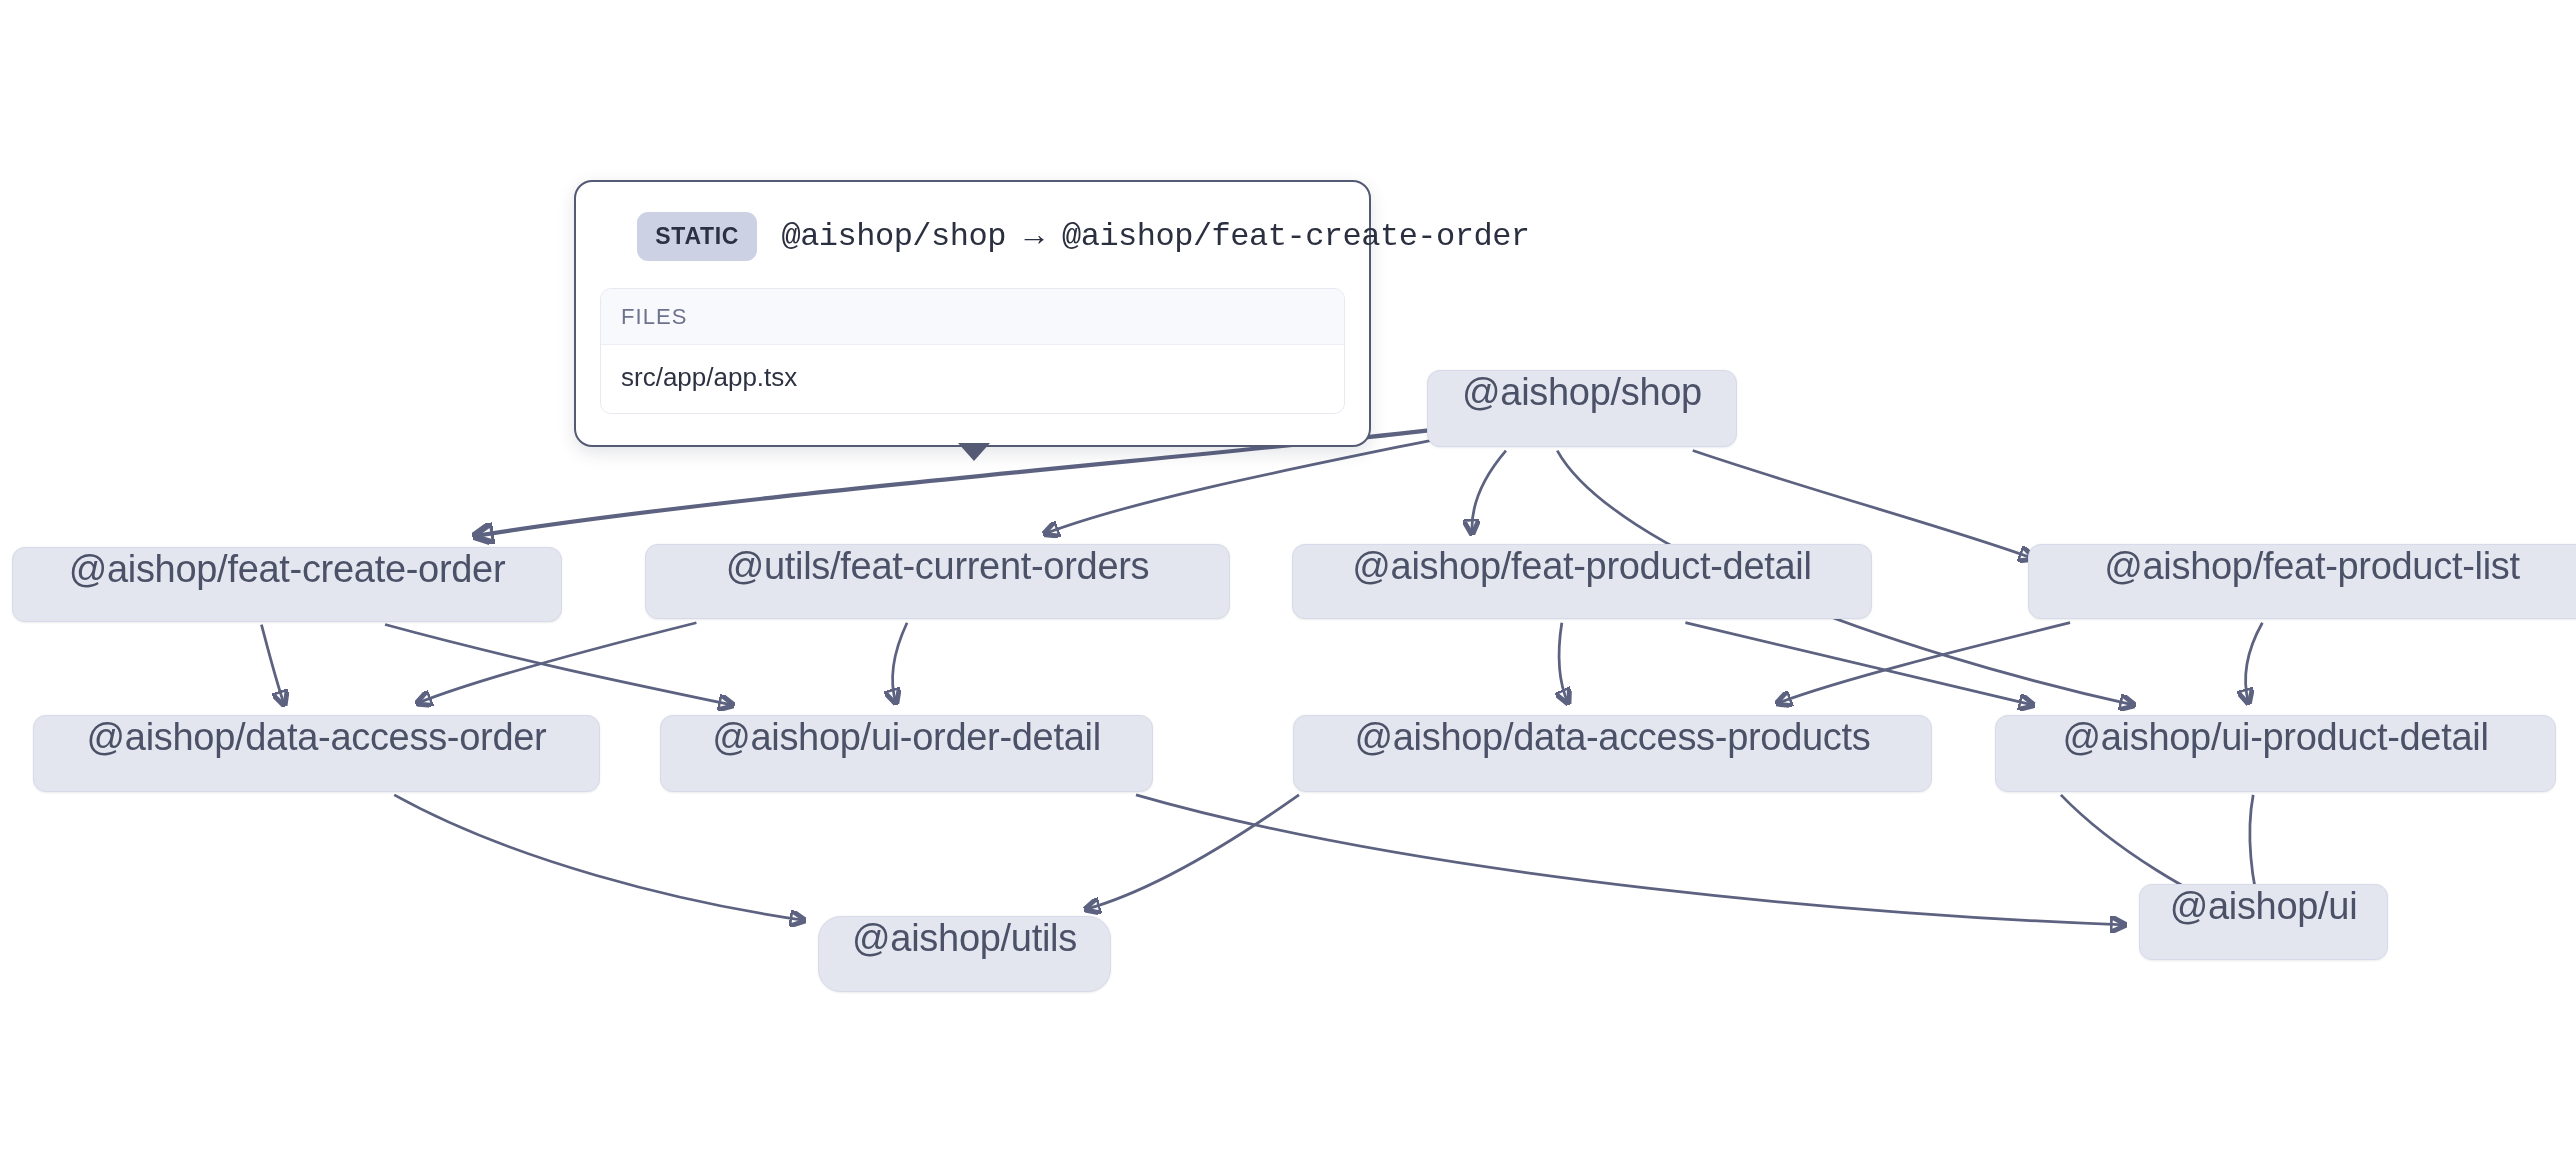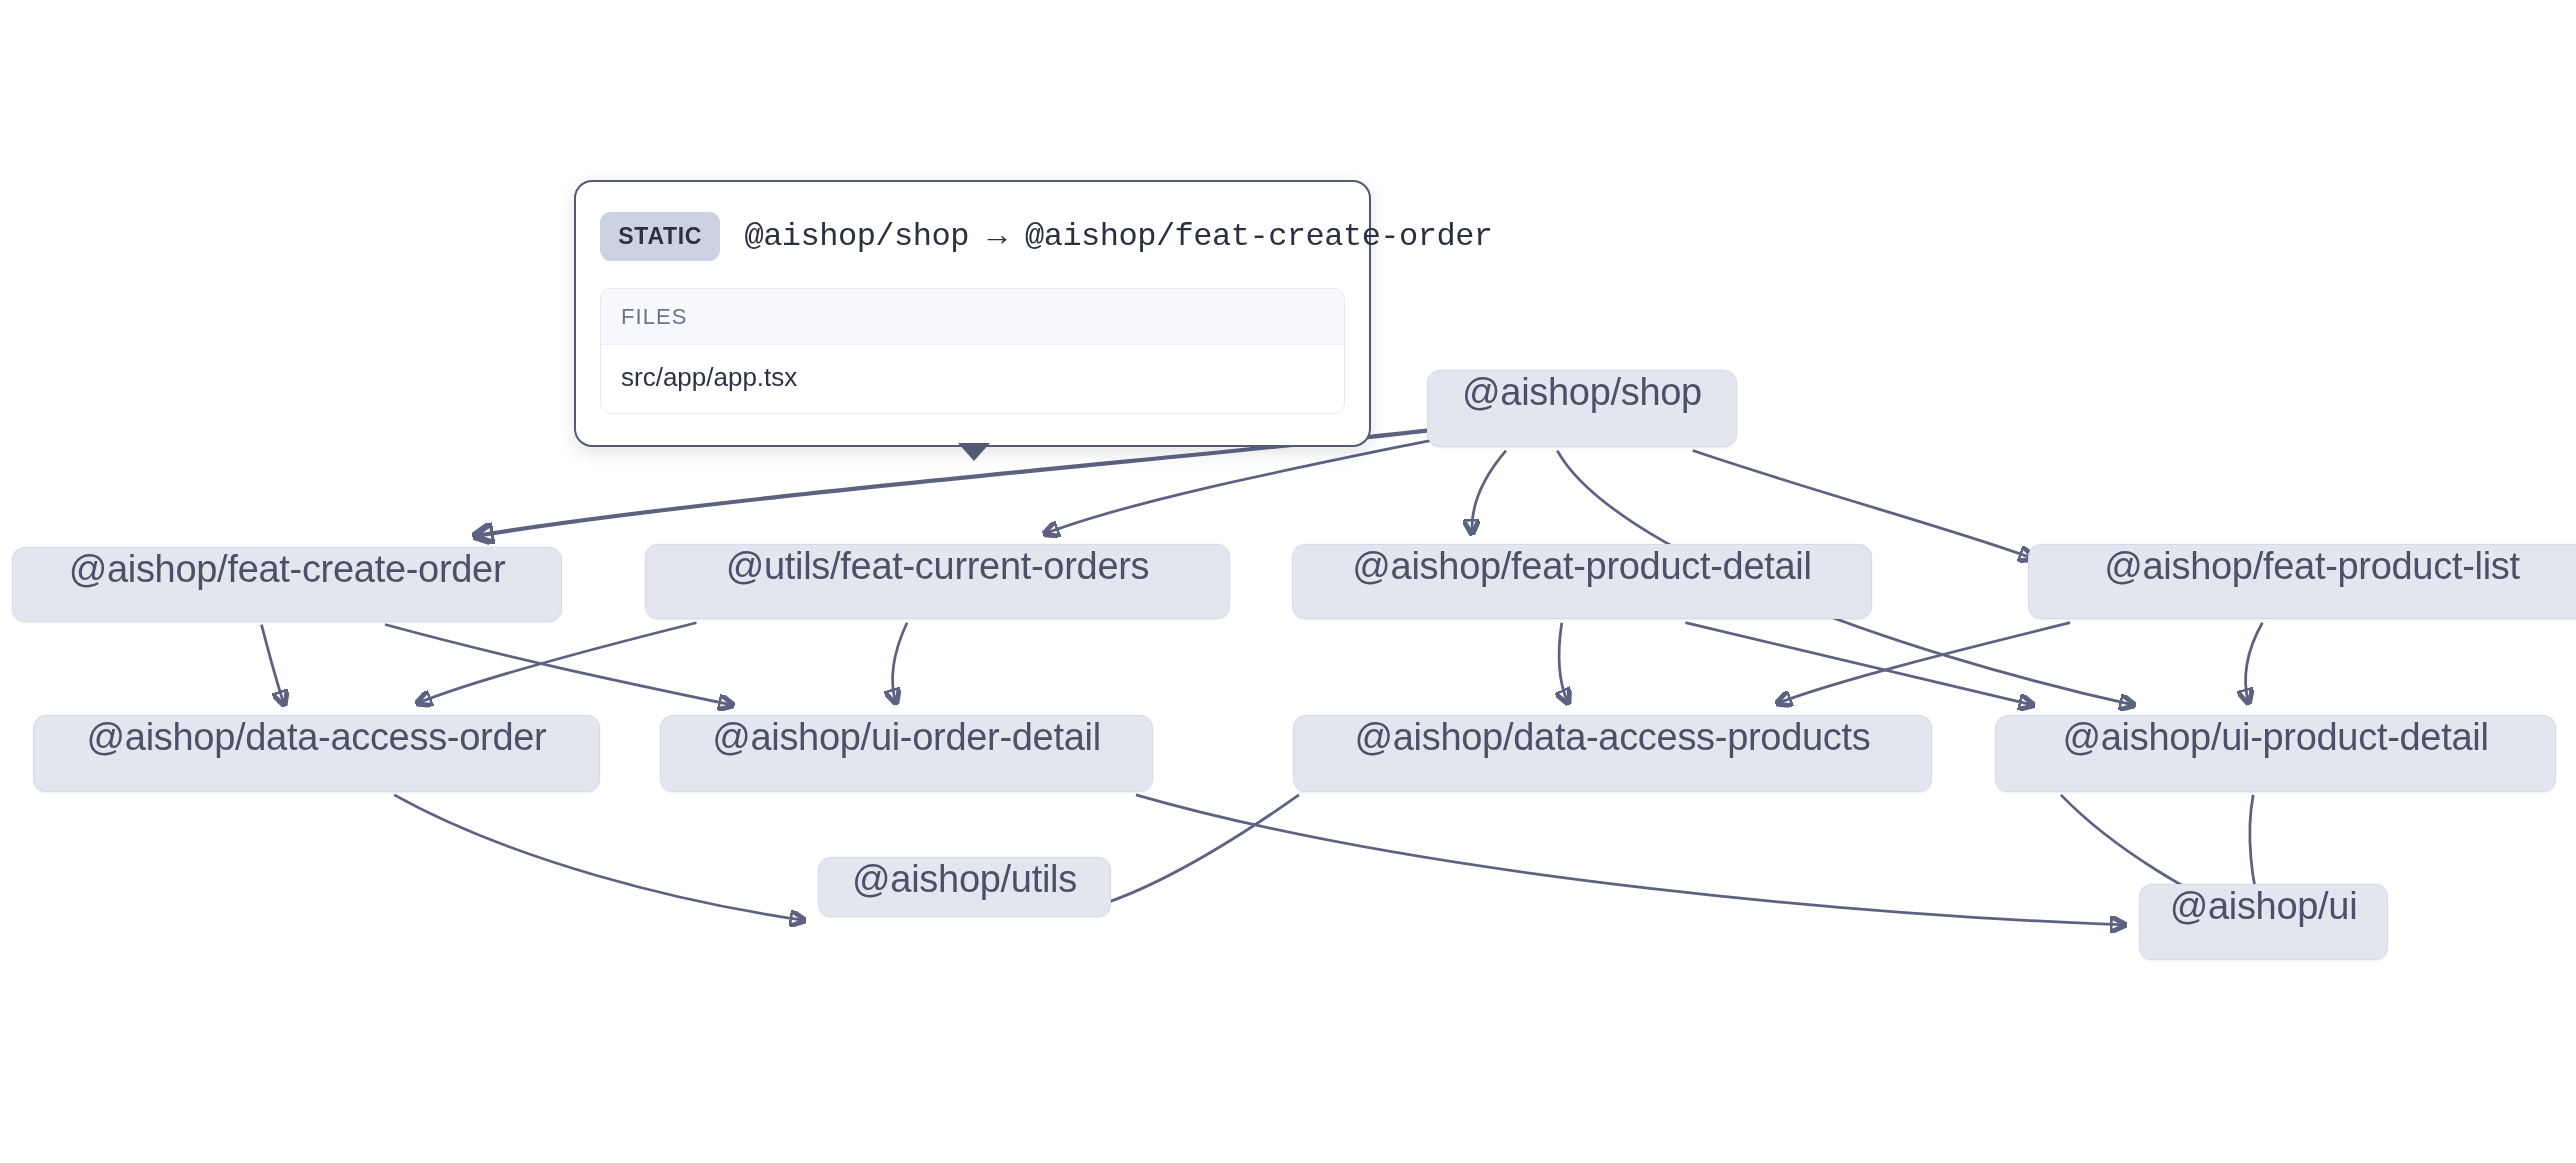--- a/index.html
+++ b/index.html
@@ -70,20 +70,21 @@
     border-radius: 18.3px;
     box-shadow: 0 5.5px 16.5px rgba(40,45,70,0.13);
     z-index: 10;
     padding: 22px 24px 0 24px;
   }
   #card-header {
     display: flex;
     align-items: center;
     gap: 24px;
     height: 64px;
+    margin-left: 37px;
   }
   #static-badge {
     background: #ccd1e3;
     color: #2c3142;
     border-radius: 11px;
     font-size: 23px;
     font-weight: bold;
     letter-spacing: 0.7px;
     padding: 13px 18.3px;
     line-height: 1;
@@ -211,21 +212,21 @@
   </div>
 
   <div class="node" style="left:1293px; top:715px; width:639px; height:77px;">
     <span class="node-label">@aishop/data-access-products</span>
   </div>
 
   <div class="node" style="left:1995px; top:715px; width:561px; height:77px;">
     <span class="node-label">@aishop/ui-product-detail</span>
   </div>
 
-  <div class="node" style="left:818px; top:857px; width:293px; height:60px;">
+  <div class="node" style="left:818px; top:916px; width:293px; height:76px;border-radius:23px;">
     <span class="node-label">@aishop/utils</span>
   </div>
 
   <div class="node" style="left:2139px; top:884px; width:249px; height:76px;">
     <span class="node-label">@aishop/ui</span>
   </div>
 
   <div id="detail-card">
     <div id="card-header">
       <span id="static-badge">STATIC</span>

